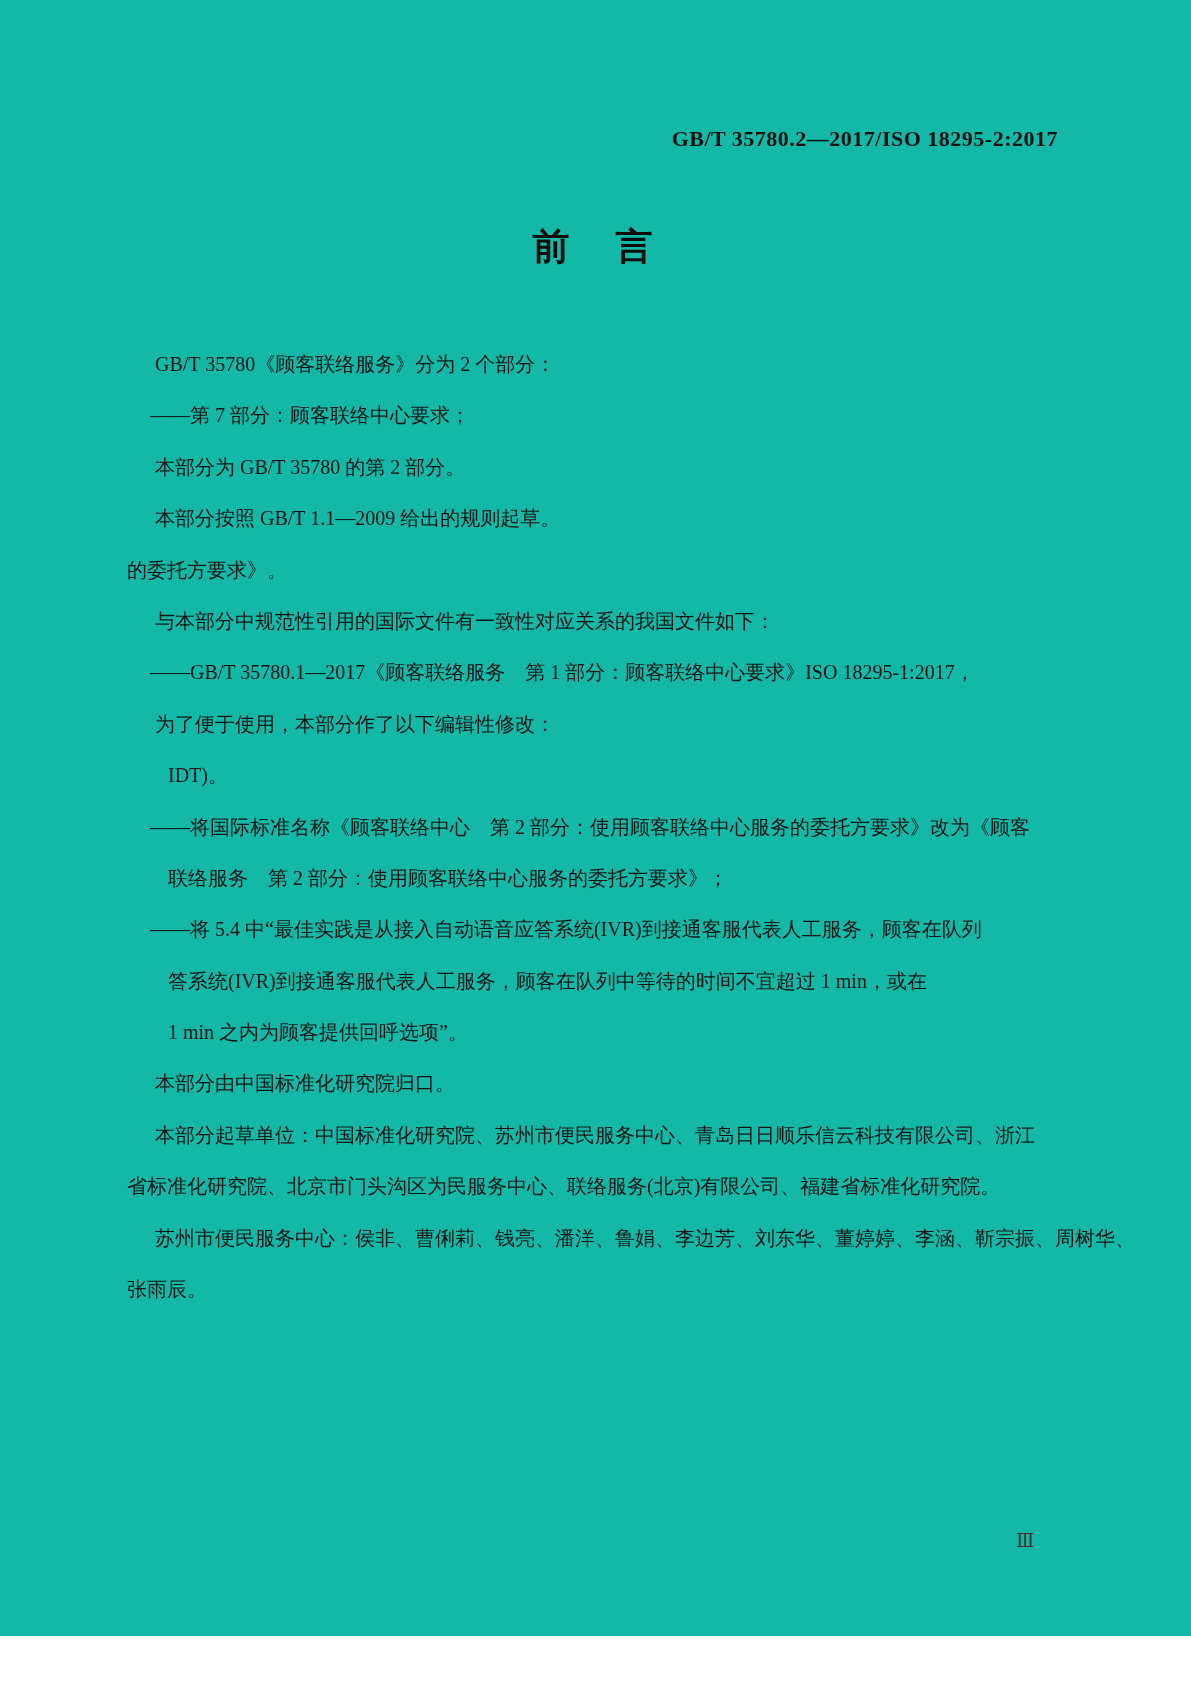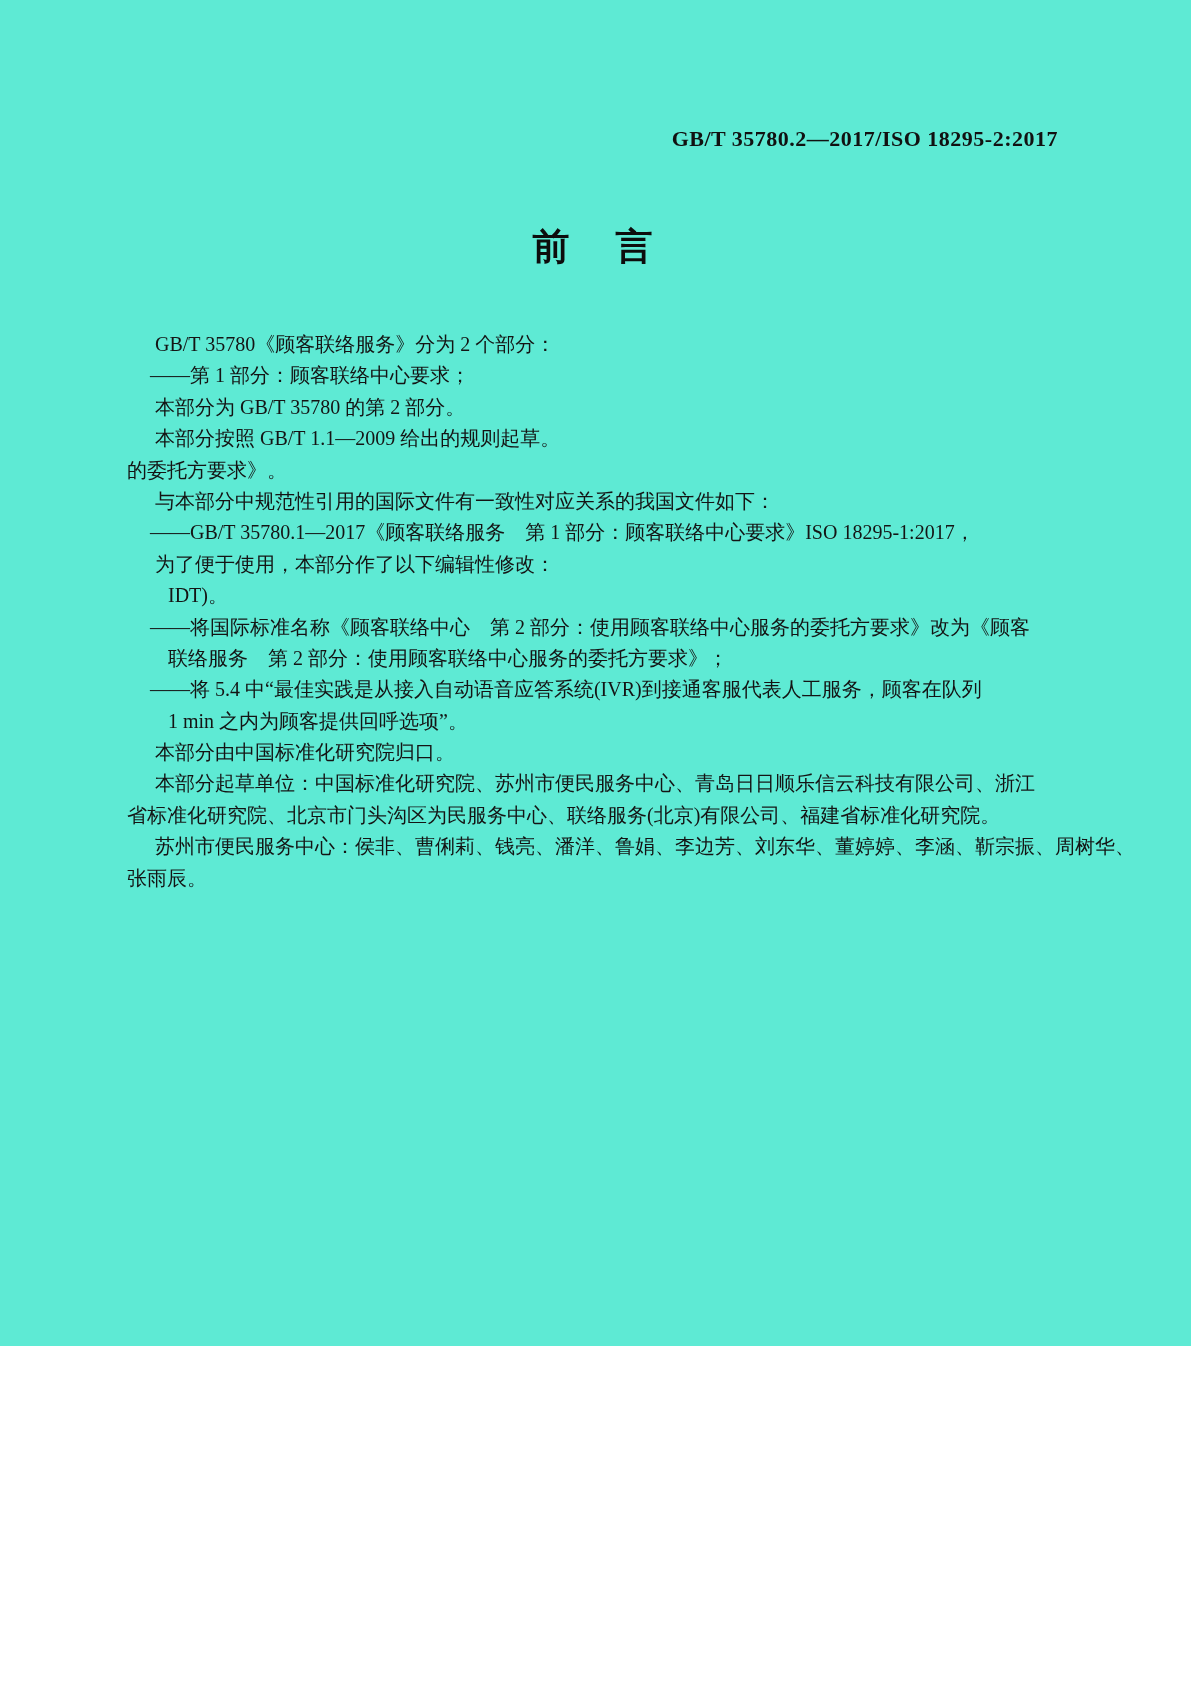--- a/index.html
+++ b/index.html
@@ -4,22 +4,22 @@
 <style>
   html, body { margin: 0; padding: 0; }
   body {
     width: 1191px; height: 1684px;
     background: #ffffff;
     font-family: "Liberation Serif", "DejaVu Serif", serif;
     color: #1a1a1a;
   }
   .page {
     position: relative;
-    width: 1191px; height: 1346px;
-    background: #5eead4;
+    width: 1191px; height: 1636px;
+    background: #14b8a6;
     overflow: hidden;
   }
   .doc-code {
     position: absolute;
     top: 126px; left: 127px; width: 931px;
     text-align: right;
     font-family: "Liberation Serif", "DejaVu Serif", serif;
     font-weight: bold;
     font-size: 22px;
     letter-spacing: 0.5px;
@@ -42,20 +42,21 @@
   .foreword {
     position: absolute;
     top: 329px; left: 127px; width: 931px;
     font-size: 20px;
     color: #141414;
   }
   .ln {
     line-height: 31.4px;
     height: 31.4px;
     white-space: nowrap;
+    margin-top: 20px;
   }
   .ln.para     { padding-left: 28px; }
   .ln.cont     { padding-left: 0; }
   .ln.dash     { padding-left: 23px; }
   .ln.dashcont { padding-left: 41px; }
   .page-number {
     position: absolute;
     top: 1529px; left: 1016px;
     font-size: 19px;
     color: #333;
@@ -68,31 +69,32 @@
 <div class="page">
 
   <div class="doc-code">GB/T 35780.2—2017/ISO 18295-2:2017</div>
 
   <div class="doc-title">
     <span class="spread">前言</span>
   </div>
 
   <div class="foreword">
     <div class="ln para">GB/T 35780《顾客联络服务》分为 2 个部分：</div>
-    <div class="ln dash">——第 1 部分：顾客联络中心要求；</div>
+    <div class="ln dash">——第 7 部分：顾客联络中心要求；</div>
     <div class="ln para">本部分为 GB/T 35780 的第 2 部分。</div>
     <div class="ln para">本部分按照 GB/T 1.1—2009 给出的规则起草。</div>
     <div class="ln cont">的委托方要求》。</div>
     <div class="ln para">与本部分中规范性引用的国际文件有一致性对应关系的我国文件如下：</div>
     <div class="ln dash">——GB/T 35780.1—2017《顾客联络服务　第 1 部分：顾客联络中心要求》ISO 18295-1:2017，</div>
     <div class="ln para">为了便于使用，本部分作了以下编辑性修改：</div>
     <div class="ln dashcont">IDT)。</div>
     <div class="ln dash">——将国际标准名称《顾客联络中心　第 2 部分：使用顾客联络中心服务的委托方要求》改为《顾客</div>
     <div class="ln dashcont">联络服务　第 2 部分：使用顾客联络中心服务的委托方要求》；</div>
     <div class="ln dash">——将 5.4 中“最佳实践是从接入自动语音应答系统(IVR)到接通客服代表人工服务，顾客在队列</div>
+    <div class="ln dashcont">答系统(IVR)到接通客服代表人工服务，顾客在队列中等待的时间不宜超过 1 min，或在</div>
     <div class="ln dashcont">1 min 之内为顾客提供回呼选项”。</div>
     <div class="ln para">本部分由中国标准化研究院归口。</div>
     <div class="ln para">本部分起草单位：中国标准化研究院、苏州市便民服务中心、青岛日日顺乐信云科技有限公司、浙江</div>
     <div class="ln cont">省标准化研究院、北京市门头沟区为民服务中心、联络服务(北京)有限公司、福建省标准化研究院。</div>
     <div class="ln para">苏州市便民服务中心：侯非、曹俐莉、钱亮、潘洋、鲁娟、李边芳、刘东华、董婷婷、李涵、靳宗振、周树华、</div>
     <div class="ln cont">张雨辰。</div>
   </div>
 
   <div class="page-number">Ⅲ</div>
 

